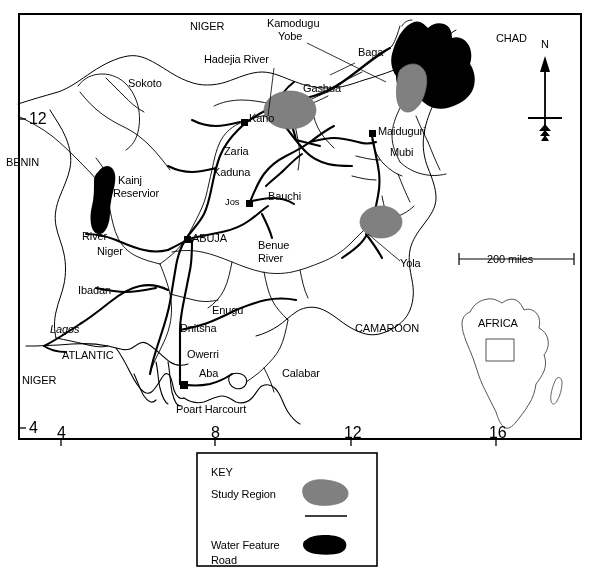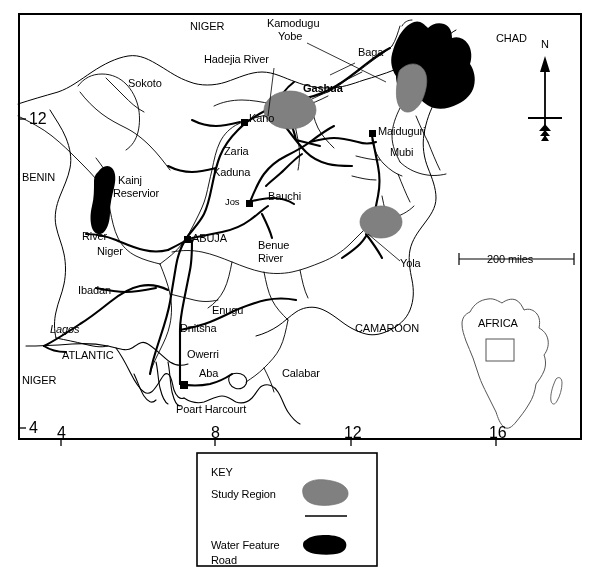--- a/index.html
+++ b/index.html
@@ -327,28 +327,28 @@
 
       <path fill="#000000" stroke="none" d="M306,540 C310,536 318,535 326,535 C334,535 342,537 345,541
                C348,545 346,551 340,553 C334,555 324,555 316,554
                C308,553 303,549 303,545 C303,542 304,541 306,540 Z"></path>
     </g>
 
   </svg>
 
   <div class="lbl" style="left:190px; top:20px;">NIGER</div>
   <div class="lbl" style="left:476px; top:32px;margin-left:20px;">CHAD</div>
-  <div class="lbl" style="left:22px; top:156px;margin-top:15px;">BENIN</div>
+  <div class="lbl" style="left:6px; top:156px;">BENIN</div>
   <div class="lbl" style="left:355px; top:322px;">CAMAROON</div>
 
   <div class="lbl" style="left:22px; top:349px;margin-left:40px;">ATLANTIC</div>
   <div class="lbl" style="left:22px; top:374px;">NIGER</div>
 
   <div class="lbl" style="left:128px; top:77px;">Sokoto</div>
-  <div class="lbl" style="left:303px; top:82px;font-weight:bold;">Gashua</div>
+  <div class="lbl" style="left:303px; top:82px;">Gashua</div>
   <div class="lbl" style="left:358px; top:46px;">Baga</div>
   <div class="lbl" style="left:249px; top:112px;">Kano</div>
   <div class="lbl" style="left:378px; top:125px;">Maiduguri</div>
   <div class="lbl" style="left:224px; top:145px;">Zaria</div>
   <div class="lbl" style="left:390px; top:146px;">Mubi</div>
   <div class="lbl" style="left:213px; top:166px;">Kaduna</div>
   <div class="lbl small" style="left:225px; top:196px;">Jos</div>
   <div class="lbl" style="left:268px; top:190px;">Bauchi</div>
   <div class="lbl" style="left:192px; top:232px;">ABUJA</div>
   <div class="lbl" style="left:400px; top:257px;">Yola</div>

